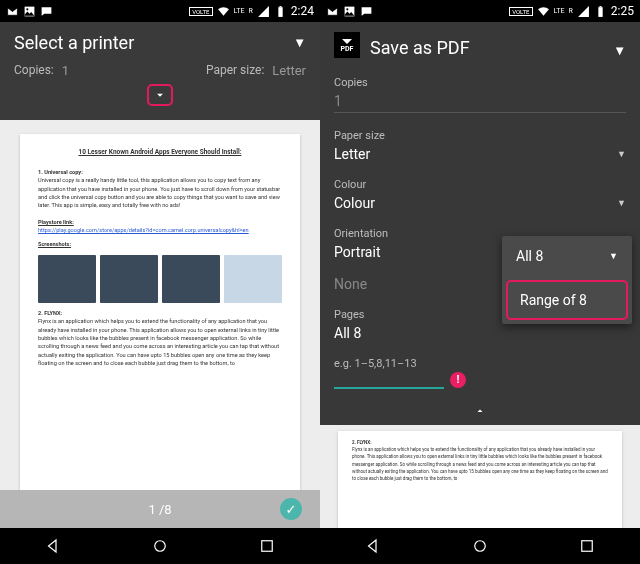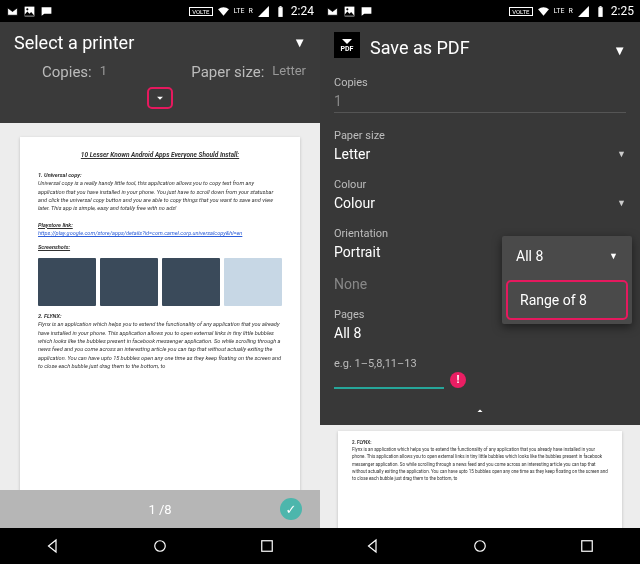--- a/index.html
+++ b/index.html
@@ -10,29 +10,29 @@
   .status-right { margin-left: auto; display: flex; align-items: center; gap: 4px; }
   .si { width: 13px; height: 13px; fill: #fff; }
   .nav-bar { background: #000; height: 36px; display: flex; justify-content: space-around; align-items: center; }
   .nav-bar svg { width: 18px; height: 18px; fill: none; stroke: #fff; stroke-width: 1.6; }
 
   .hdr { background: #3a3a3a; color: #fff; padding: 10px 14px 6px; }
   .hdr-row1 { display: flex; align-items: center; }
   .hdr-title { font-size: 18px; font-weight: 400; }
   .chev { margin-left: auto; font-size: 13px; }
   .hdr-row2 { display: flex; margin-top: 10px; font-size: 13px; color: #ddd; }
-  .hdr-row2 .lbl { font-size: 15px; color: #bbb; margin-left: 28px; }
+  .hdr-row2 .lbl { font-size: 12px; color: #bbb; }
   .hdr-row2 .val { margin-left: 8px; color: #fff; }
   .spacer { margin-left: auto; }
   .expand-wrap { display: flex; justify-content: center; padding: 6px 0 8px; }
   .expand-btn { width: 26px; height: 22px; border: 2px solid #e5195e; border-radius: 5px; display: flex; align-items: center; justify-content: center; background: transparent; }
   .expand-btn svg { width: 14px; height: 14px; fill: #fff; }
 
   .preview-area { flex: 1; background: #ededed; overflow: hidden; position: relative; padding: 14px 20px 0; }
-  .page { background: #fff; width: 100%; height: 360px; box-shadow: 0 1px 3px rgba(0,0,0,.2); padding: 14px 18px; font-size: 5.6px; color: #333; line-height: 1.5; font-style: italic; }
+  .page { background: #fff; width: 100%; height: 360px; box-shadow: 0 1px 3px rgba(0,0,0,.2); padding: 14px 18px; font-size: 5.6px; color: #333; line-height: 1.5; }
   .page h4 { text-align: center; font-size: 6.5px; text-decoration: underline; margin-bottom: 10px; }
   .page .sect { font-weight: bold; margin-top: 6px; }
   .page .thumbs { display: flex; gap: 4px; margin: 6px 0; }
   .page .thumb { flex: 1; height: 48px; background: #3a4a5a; border-radius: 1px; }
   .page .link { color: #2a5cd8; text-decoration: underline; }
   .page-footer { position: absolute; bottom: 0; left: 0; right: 0; height: 38px; background: #b6b6b6; display: flex; align-items: center; justify-content: center; color: #fff; font-size: 13px; }
   .check { position: absolute; right: 18px; bottom: 8px; width: 22px; height: 22px; border-radius: 50%; background: #4db6ac; display: flex; align-items: center; justify-content: center; color: #fff; font-size: 13px; }
 
   
   .hdr2 { background: #383838; color: #fff; padding: 10px 14px 10px; }

